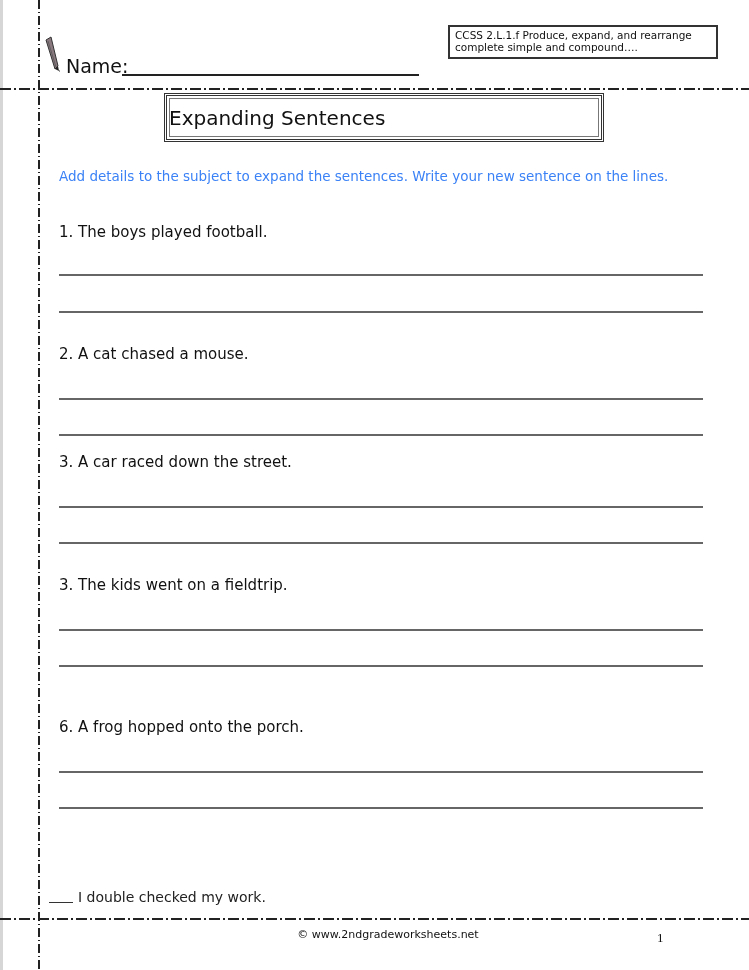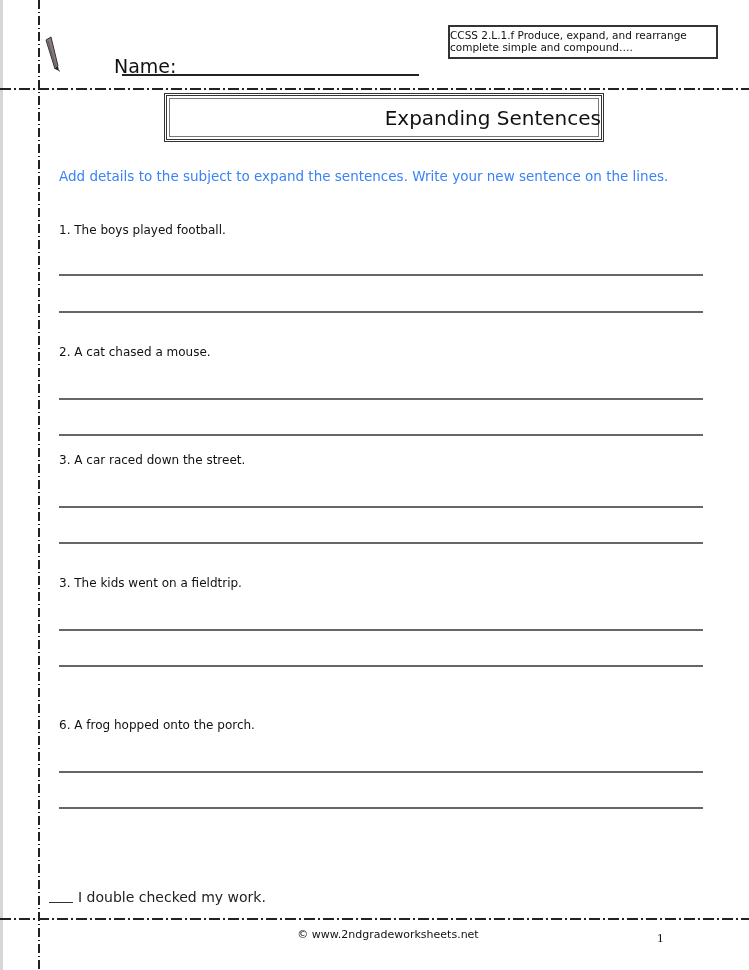--- a/index.html
+++ b/index.html
@@ -22,50 +22,50 @@
     background-image: linear-gradient(to right, #222 0 11px, transparent 11px 14px, #222 14px 16px, transparent 16px 19px);
     background-size: 19px 2px;
   }
   .hcut.top { top: 88px; }
   .hcut.bottom { top: 918px; }
 
   .pencil {
     position: absolute; left: 44px; top: 36px; width: 16px; height: 36px;
   }
   .name-label {
-    position: absolute; left: 66px; top: 55px; font-size: 19px; color: #111; margin-left: 48px;
+    position: absolute; left: 66px; top: 55px; font-size: 19px; color: #111;
   }
   .name-line {
     position: absolute; left: 122px; top: 74px; width: 297px; height: 0;
     border-top: 2px solid #222;
   }
 
   .standard-box {
     position: absolute; left: 448px; top: 25px; width: 270px; height: 34px;
     border: 2px solid #333; box-sizing: border-box;
-    padding: 2px 0; font-size: 10.5px; line-height: 12px; color: #111;
+    padding: 2px 5px; font-size: 10.5px; line-height: 12px; color: #111;
   }
 
   .title-box {
     position: absolute; left: 164px; top: 93px; width: 440px; height: 49px;
     border: 3px double #333; box-sizing: border-box;
     outline: 1px solid #777; outline-offset: -6px;
   }
   .title-text {
-    position: absolute; left: 2px; right: 0; top: 10px; text-align: right;
+    position: absolute; left: 2px; right: 0; top: 10px; text-align: left;
     font-size: 20px; color: #111;
   }
 
   .instructions {
     position: absolute; left: 59px; top: 165px; width: 650px;
     font-size: 13.5px; line-height: 22px; color: #3b82f6;
   }
 
   .prompt {
-    position: absolute; left: 59px; font-size: 12px; color: #111;
+    position: absolute; left: 59px; font-size: 15px; color: #111;
   }
   .write-line {
     position: absolute; left: 59px; width: 644px; height: 0;
     border-top: 2px solid #666;
   }
 
   .check-line {
     position: absolute; left: 49px; top: 902px; width: 24px; height: 0;
     border-top: 1px solid #333;
   }

